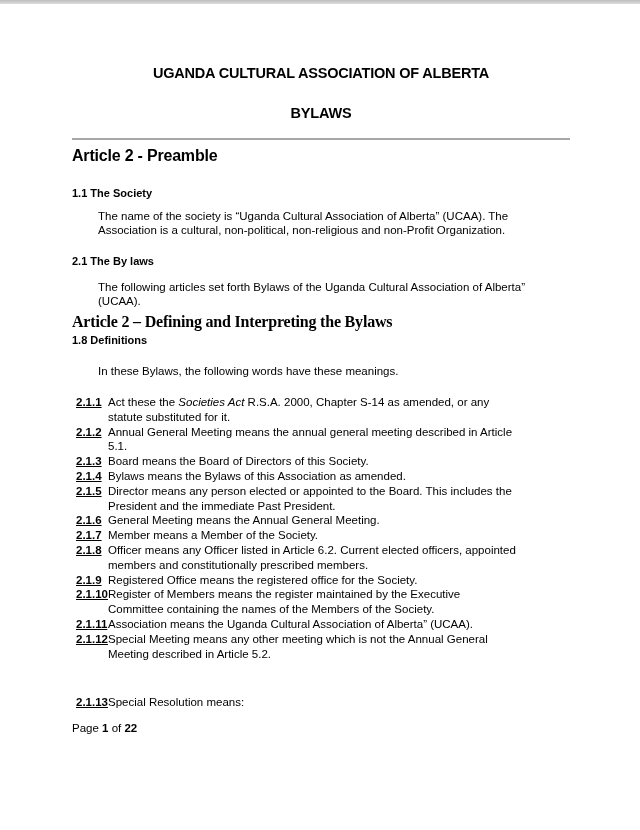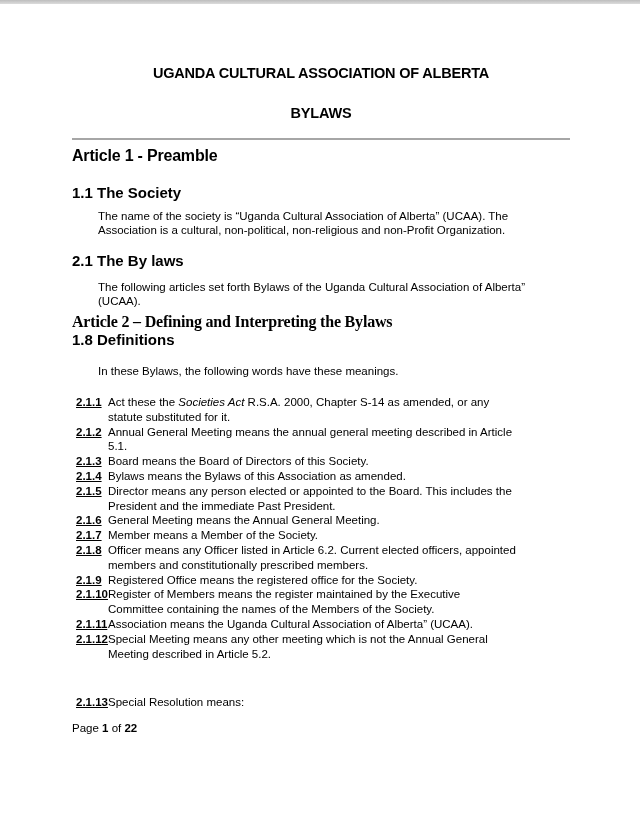--- a/index.html
+++ b/index.html
@@ -36,21 +36,21 @@
   .h-article {
     font-size: 16px; font-weight: 700;
     line-height: 20px; letter-spacing: -0.2px;
   }
   .h-article.ruled {
     margin-top: 16px;
     border-top: 2px solid #a6a6a6;
     padding-top: 6px;
   }
   .h-sub {
-    font-size: 15px; font-weight: 700;
+    font-size: 11px; font-weight: 700;
     line-height: 14px;
   }
   #section-1-1-heading { margin-top: 20px; }
   #section-1-2-heading { margin-top: 17px; }
   .para {
     font-size: 11.5px; line-height: 14px;
     padding-left: 26px;
     white-space: pre;
   }
   #section-1-1-body { margin-top: 9px; }
@@ -83,21 +83,21 @@
 <body>
 
 <div class="top-edge"></div>
 
 <div class="content">
 
   <div class="doc-title">UGANDA CULTURAL ASSOCIATION OF ALBERTA</div>
 
   <div class="doc-subtitle">BYLAWS</div>
 
-  <div class="h-article ruled" id="article-1-heading">Article 1 - Preamble</div>
+  <div class="h-article ruled" id="article-1-heading">Article 2 - Preamble</div>
 
   <div class="h-sub" id="section-1-1-heading">1.1 The Society</div>
   <div class="para" id="section-1-1-body">The name of the society is “Uganda Cultural Association of Alberta” (UCAA). The
 Association is a cultural, non-political, non-religious and non-Profit Organization.</div>
 
   <div class="h-sub" id="section-1-2-heading">2.1 The By laws</div>
   <div class="para" id="section-1-2-body">The following articles set forth Bylaws of the Uganda Cultural Association of Alberta”
 (UCAA).</div>
 
   <div class="h-article" id="article-2-heading">Article 2 – Defining and Interpreting the Bylaws</div>

